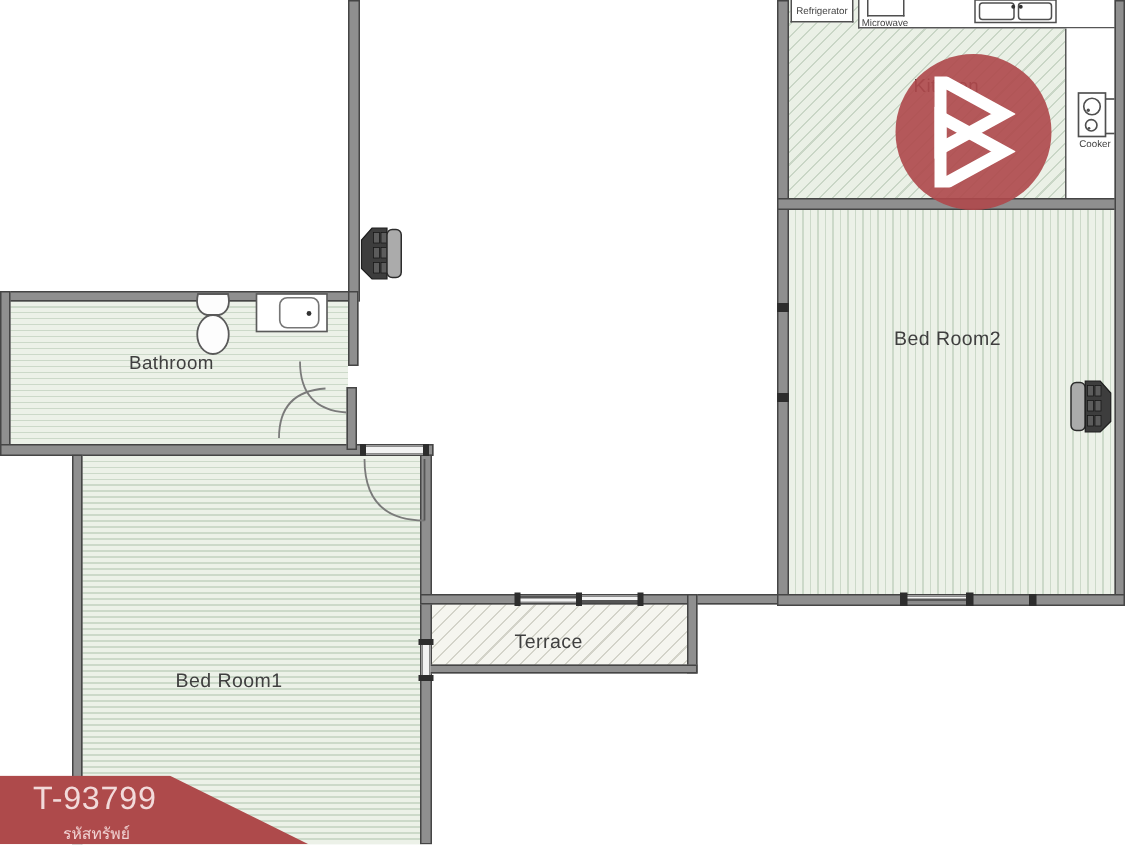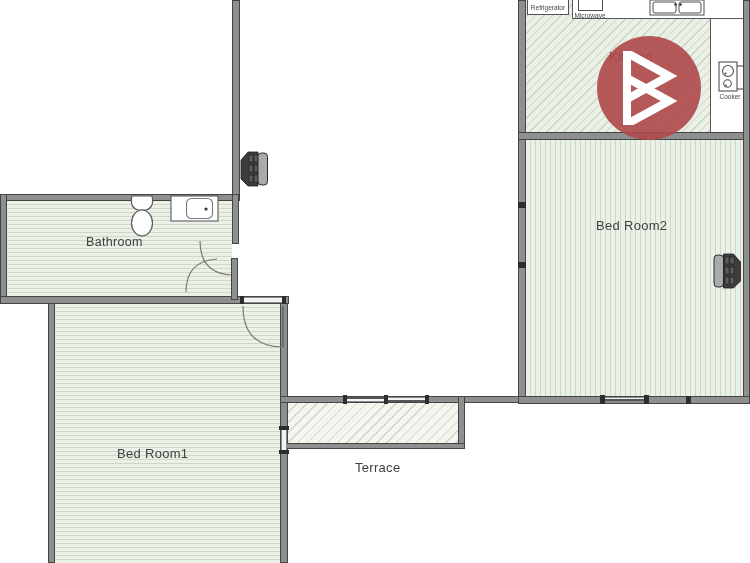--- a/index.html
+++ b/index.html
@@ -164,26 +164,30 @@
           <rect x="16" y="13" width="4" height="7"></rect>
         <rect x="11" y="23" width="4" height="7"></rect>
           <rect x="16" y="23" width="4" height="7"></rect>
       </g>
     </g>
   </svg>
 
   <div class="room-label" style="left:86px;top:235px;font-size:12.5px;">Bathroom</div>
   <div class="room-label" style="left:117px;top:446px;">Bed Room1</div>
   <div class="room-label" style="left:596px;top:218px;">Bed Room2</div>
-  <div class="room-label" style="left:355px;top:420px;margin-top:40px;">Terrace</div>
+  <div class="room-label" style="left:343px;top:420px;">Terrace</div>
   <div class="room-label" style="left:609px;top:50px;font-size:12.5px;color:#4a3a3a;">Kitchen</div>
 
   <div id="logo-badge">
     <svg width="56" height="74" viewBox="0 0 56 74">
       <g fill="none" stroke="#ffffff" stroke-width="8" stroke-linejoin="miter">
         <path d="M6,2 L48,25 L6,48 Z"></path>
         <path d="M6,27 L48,50 L6,73 Z"></path>
       </g>
     </svg>
   </div>
 
+  <div id="code-ribbon">
+    <div class="code">T-93799</div>
+    <div class="caption">รหัสทรัพย์</div>
+  </div>
 
 </div>
 
 </body></html>

